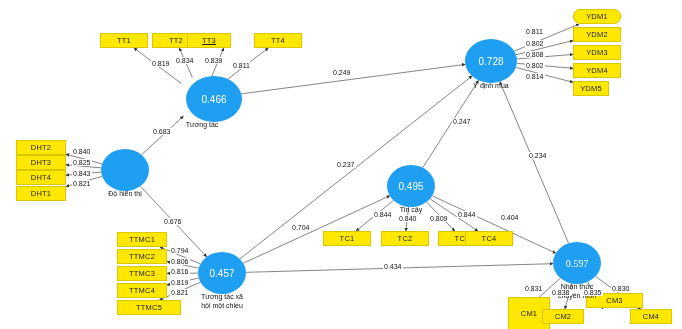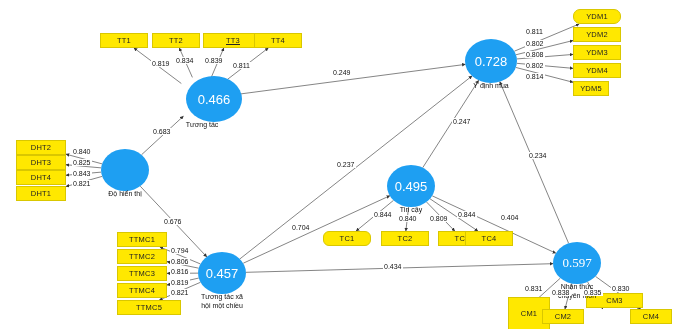--- a/index.html
+++ b/index.html
@@ -21,21 +21,21 @@
     color:#222;
     letter-spacing:.2px;
   }
   .latent{
     position:absolute;
     background:#1e9ff2;
     border-radius:50%;
     box-sizing:border-box;
     display:flex;align-items:center;justify-content:center;
     color:#ffffff;
-    font-size:13px;
+    font-size:10px;
   }
   .latent-label{
     position:absolute;
     font-size:7px;
     color:#111;
     text-align:center;
     line-height:9px;
     white-space:pre-line;
   }
   .coef{
@@ -91,32 +91,32 @@
       <line x1="568.6218627001415" y1="243.3211193654485" x2="499.81198358670196" y2="81.6979149362069"></line>
       <line x1="243.2401264911341" y1="263.22279891677954" x2="389.7598735088659" y2="195.77720108322046"></line>
       <line x1="432.204692409228" y1="195.8359115392202" x2="555.795307590772" y2="253.1640884607798"></line>
       <line x1="245.98757286497238" y1="272.32429372211345" x2="553.0124271350277" y2="263.67570627788655"></line>
     </g>
 </svg>
 
 <div id="nodes">
     <div class="ind-box" style="left: 100px; top: 33px; width: 48px; height: 15px;">TT1</div>
     <div class="ind-box" style="left: 152px; top: 33px; width: 48px; height: 15px;">TT2</div>
-    <div class="ind-box" style="left: 203px; top: 33px; width: 60px; height: 15px; text-decoration: underline;">TT3</div>
+    <div class="ind-box" style="left: 187px; top: 33px; width: 44px; height: 15px; text-decoration: underline;">TT3</div>
     <div class="ind-box" style="left: 254px; top: 33px; width: 48px; height: 15px;">TT4</div>
     <div class="ind-box" style="left: 16px; top: 140px; width: 50px; height: 15px;">DHT2</div>
     <div class="ind-box" style="left: 16px; top: 155px; width: 50px; height: 15px;">DHT3</div>
     <div class="ind-box" style="left: 16px; top: 170px; width: 50px; height: 15px;">DHT4</div>
     <div class="ind-box" style="left: 16px; top: 186px; width: 50px; height: 15px;">DHT1</div>
     <div class="ind-box" style="left: 117px; top: 232px; width: 50px; height: 15px;">TTMC1</div>
     <div class="ind-box" style="left: 117px; top: 249px; width: 50px; height: 15px;">TTMC2</div>
     <div class="ind-box" style="left: 117px; top: 266px; width: 50px; height: 15px;">TTMC3</div>
     <div class="ind-box" style="left: 117px; top: 283px; width: 50px; height: 15px;">TTMC4</div>
     <div class="ind-box" style="left: 117px; top: 300px; width: 64px; height: 15px;">TTMC5</div>
-    <div class="ind-box" style="left: 323px; top: 231px; width: 48px; height: 15px; border-radius: 6px;">TC1</div>
+    <div class="ind-box" style="left: 323px; top: 231px; width: 48px; height: 15px;">TC1</div>
     <div class="ind-box" style="left: 381px; top: 231px; width: 48px; height: 15px;">TC2</div>
     <div class="ind-box" style="left: 438px; top: 231px; width: 48px; height: 15px;">TC3</div>
     <div class="ind-box" style="left: 465px; top: 231px; width: 48px; height: 15px;">TC4</div>
     <div class="ind-box" style="left: 573px; top: 9px; width: 48px; height: 15px; border-radius: 7px;">YDM1</div>
     <div class="ind-box" style="left: 573px; top: 27px; width: 48px; height: 15px;">YDM2</div>
     <div class="ind-box" style="left: 573px; top: 45px; width: 48px; height: 15px;">YDM3</div>
     <div class="ind-box" style="left: 573px; top: 63px; width: 48px; height: 15px;">YDM4</div>
     <div class="ind-box" style="left: 573px; top: 81px; width: 36px; height: 15px;">YDM5</div>
     <div class="ind-box" style="left: 497px; top: 297px; width: 42px; height: 33px; margin-left: 11px;">CM1</div>
     <div class="ind-box" style="left: 542px; top: 309px; width: 42px; height: 15px;">CM2</div>

